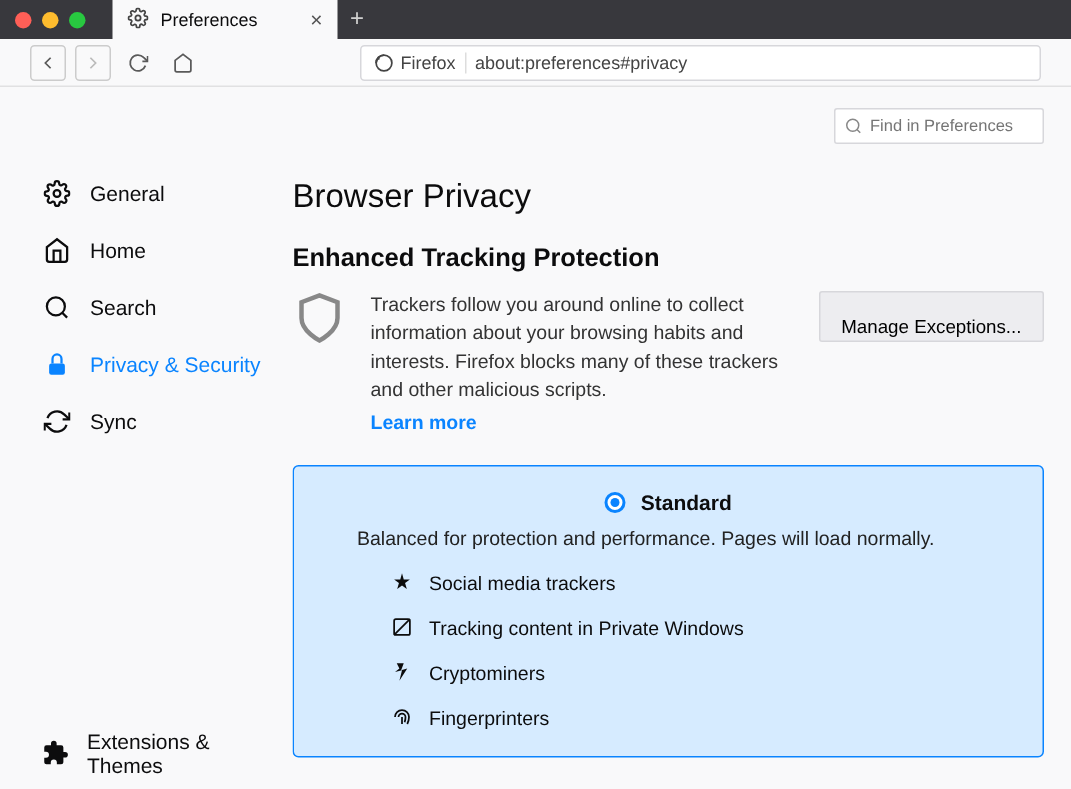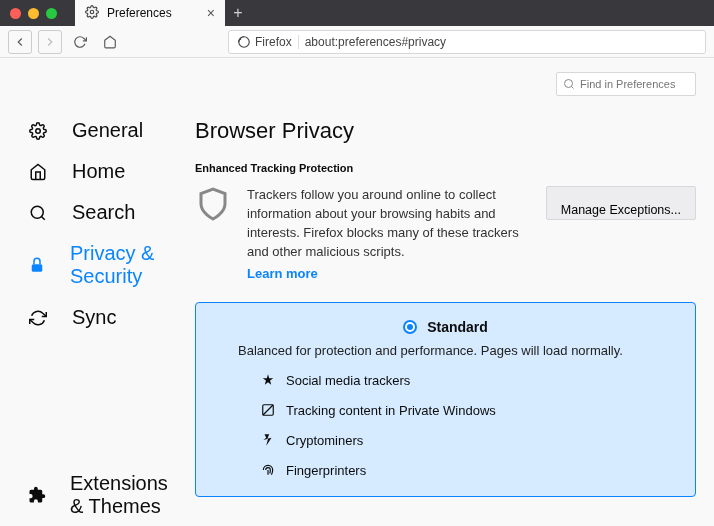--- a/index.html
+++ b/index.html
@@ -10,45 +10,45 @@
 .dot { width: 11px; height: 11px; border-radius: 50%; }
 .dot.red { background: #ff5f57; }
 .dot.yellow { background: #febc2e; }
 .dot.green { background: #28c840; }
 .tab { margin-left: 18px; height: 26px; background: #f9f9fa; display: flex; align-items: center; padding: 0 10px; gap: 8px; min-width: 150px; color: #0c0c0d; }
 .tab .ticon svg { width: 14px; height: 14px; }
 .tab .tlabel { flex: 1; font-size: 12px; }
 .tab .tclose { font-size: 14px; color: #555; cursor: pointer; }
 .newtab { width: 26px; height: 26px; display: flex; align-items: center; justify-content: center; color: #d0d0d0; font-size: 16px; cursor: pointer; }
 
-.toolbar { height: 32px; background: #f9f9fa; border-bottom: 1px solid #e1e1e2; display: flex; align-items: center; padding: 0 8px; gap: 6px; }
+.toolbar { height: 32px; background: #f9f9fa; border-bottom: 1px solid #e1e1e2; display: flex; align-items: center; padding: 0 20px; gap: 6px; }
 .navbtn { width: 24px; height: 24px; display: flex; align-items: center; justify-content: center; border-radius: 3px; cursor: pointer; color: #5a5a5a; border: 1px solid #ccc; }
 .navbtn.disabled { color: #bbb; cursor: default; }
 .navbtn svg { width: 14px; height: 14px; }
 .urlbar { flex: 1; margin-left: 100px; height: 24px; border: 1px solid #d7d7db; border-radius: 3px; background: #fff; display: flex; align-items: center; padding: 0 8px; gap: 6px; font-size: 12px; }
 .urlbar .identity { display: flex; align-items: center; gap: 4px; color: #444; padding-right: 6px; border-right: 1px solid #ddd; }
 .urlbar .identity svg { width: 14px; height: 14px; }
 .urlbar .urltext { color: #444; }
 
 .content { display: flex; height: calc(526px - 26px - 32px); }
 .sidebar { width: 195px; padding: 52px 0 0 0; display: flex; flex-direction: column; }
-.side-item { display: flex; align-items: center; gap: 24px; padding: 9px 20px 9px 28px; font-size: 20px; cursor: pointer; color: #0c0c0d; }
+.side-item { display: flex; align-items: center; gap: 12px; padding: 9px 20px 9px 28px; font-size: 14px; cursor: pointer; color: #0c0c0d; }
 .side-item.active { color: #0a84ff; }
 .side-item .sicon { width: 20px; height: 20px; display: flex; align-items: center; justify-content: center; }
 .side-item .sicon svg { width: 18px; height: 18px; }
 .side-spacer { flex: 1; }
 .side-bottom { padding-bottom: 8px; justify-content: center; }
 
 .main { flex: 1; padding: 14px 18px 0 0; overflow-y: auto; }
 .searchbox { float: right; width: 140px; height: 24px; border: 1px solid #d7d7db; border-radius: 2px; background: #fff; display: flex; align-items: center; padding: 0 6px; gap: 5px; color: #888; font-size: 12px; }
 .searchbox input { border: none; outline: none; width: 100%; font-size: 11px; background: transparent; }
 .searchbox svg { width: 12px; height: 12px; flex-shrink:0; color:#888; }
 
 h1 { clear: both; font-size: 22px; font-weight: 400; margin-top: 46px; margin-bottom: 18px; }
-h2 { font-size: 11px; font-weight: 600; margin-bottom: 12px; }
+h2 { font-size: 17px; font-weight: 600; margin-bottom: 12px; }
 
 .etp-block { display: flex; gap: 14px; margin-bottom: 18px; }
 .shield { width: 38px; flex-shrink: 0; }
 .shield svg { width: 36px; height: 36px; color: #888; }
 .etp-text { flex: 1; font-size: 13px; line-height: 1.45; color: #333; }
 .etp-text a { color: #0a84ff; text-decoration: none; display: block; margin-top: 4px; font-weight: bold; }
 .manage-btn { flex-shrink: 0; height: 30px; padding: 16px 14px; background: #ededf0; border: 1px solid #d7d7db; border-radius: 2px; font-size: 12.5px; cursor: pointer; align-self: flex-start; }
 
 .option-card { border: 1px solid #0a84ff; border-radius: 4px; background: #d6ebff; padding: 16px 18px 18px 18px; }
 .option-head { display: flex; align-items: center; gap: 10px; margin-bottom: 8px; justify-content: center; }

